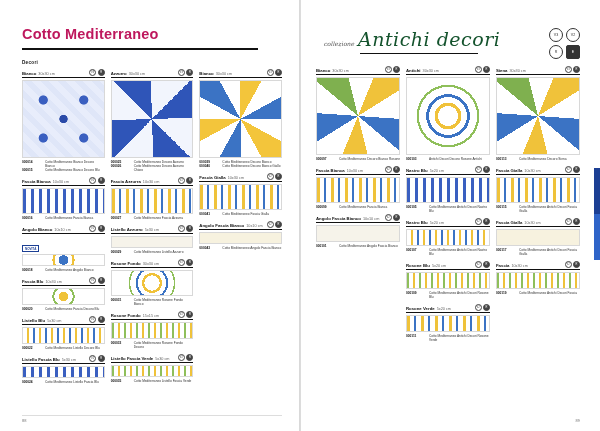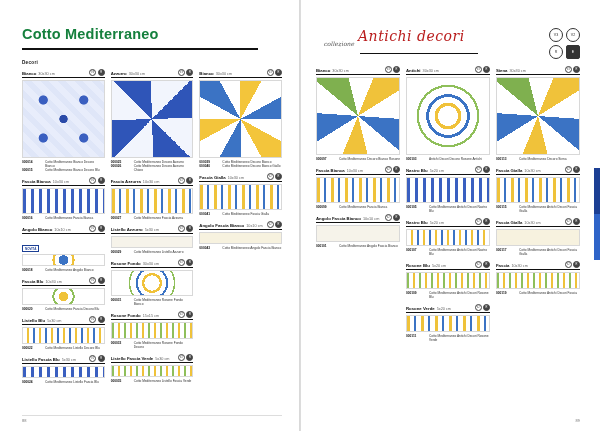--- a/index.html
+++ b/index.html
@@ -28,31 +28,31 @@
   }
   .tab-blue{
     position:absolute;right:0;top:168px;width:6px;height:46px;background:#1c3f94;z-index:6;
   }
   .tab-blue2{
     position:absolute;right:0;top:214px;width:6px;height:46px;background:#2f64c8;z-index:6;
   }
 
   
   .title{
-    font-size:14.5px;font-weight:bold;letter-spacing:.2px;color:#15803d;
+    font-size:14.5px;font-weight:bold;letter-spacing:.2px;color:#be185d;
     margin:0 0 6px 0;
   }
   .title-rule{height:1.6px;background:#111;width:236px;margin-bottom:10px;}
   .sect-label{font-size:4.6px;font-weight:bold;color:#111;margin-bottom:4px;letter-spacing:.3px;}
 
   
   .brandwrap{position:relative;height:40px;}
   .brand-script{
     font-family:"DejaVu Serif", serif;
-    font-style:italic;font-size:14px;color:#b91c1c;letter-spacing:.5px;
+    font-style:italic;font-size:19px;color:#14532d;letter-spacing:.5px;
     position:absolute;left:42px;top:2px;
   }
   .brand-pre{
     font-family:"DejaVu Serif", serif;font-style:italic;font-size:6px;color:#555;
     position:absolute;left:8px;top:14px;
   }
   .brand-underline{position:absolute;left:44px;top:27px;width:118px;height:1px;background:#111;}
   .badges{position:absolute;right:0;top:2px;display:flex;flex-direction:column;gap:3px;align-items:flex-end;}
   .badge-row{display:flex;gap:3px;}
   .badge{

